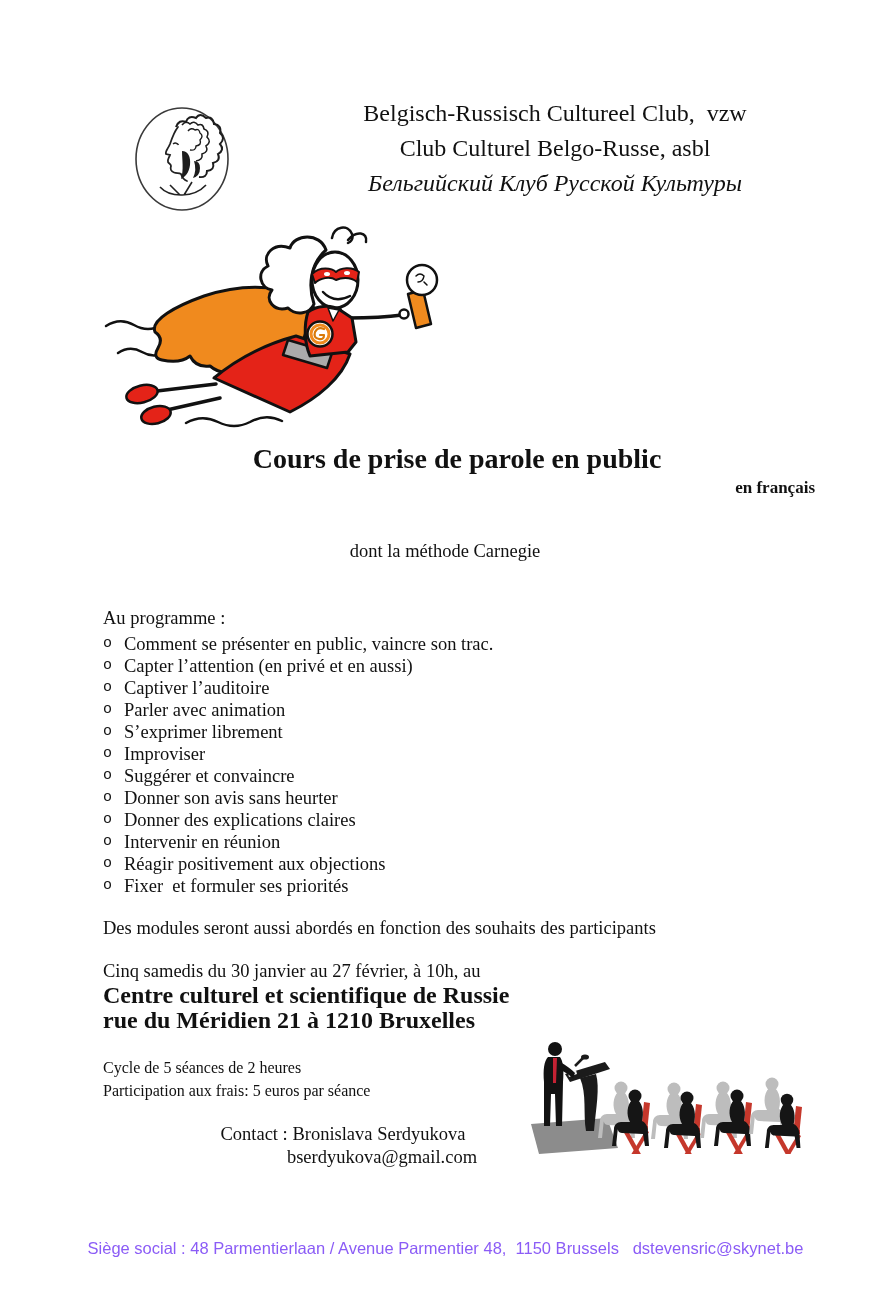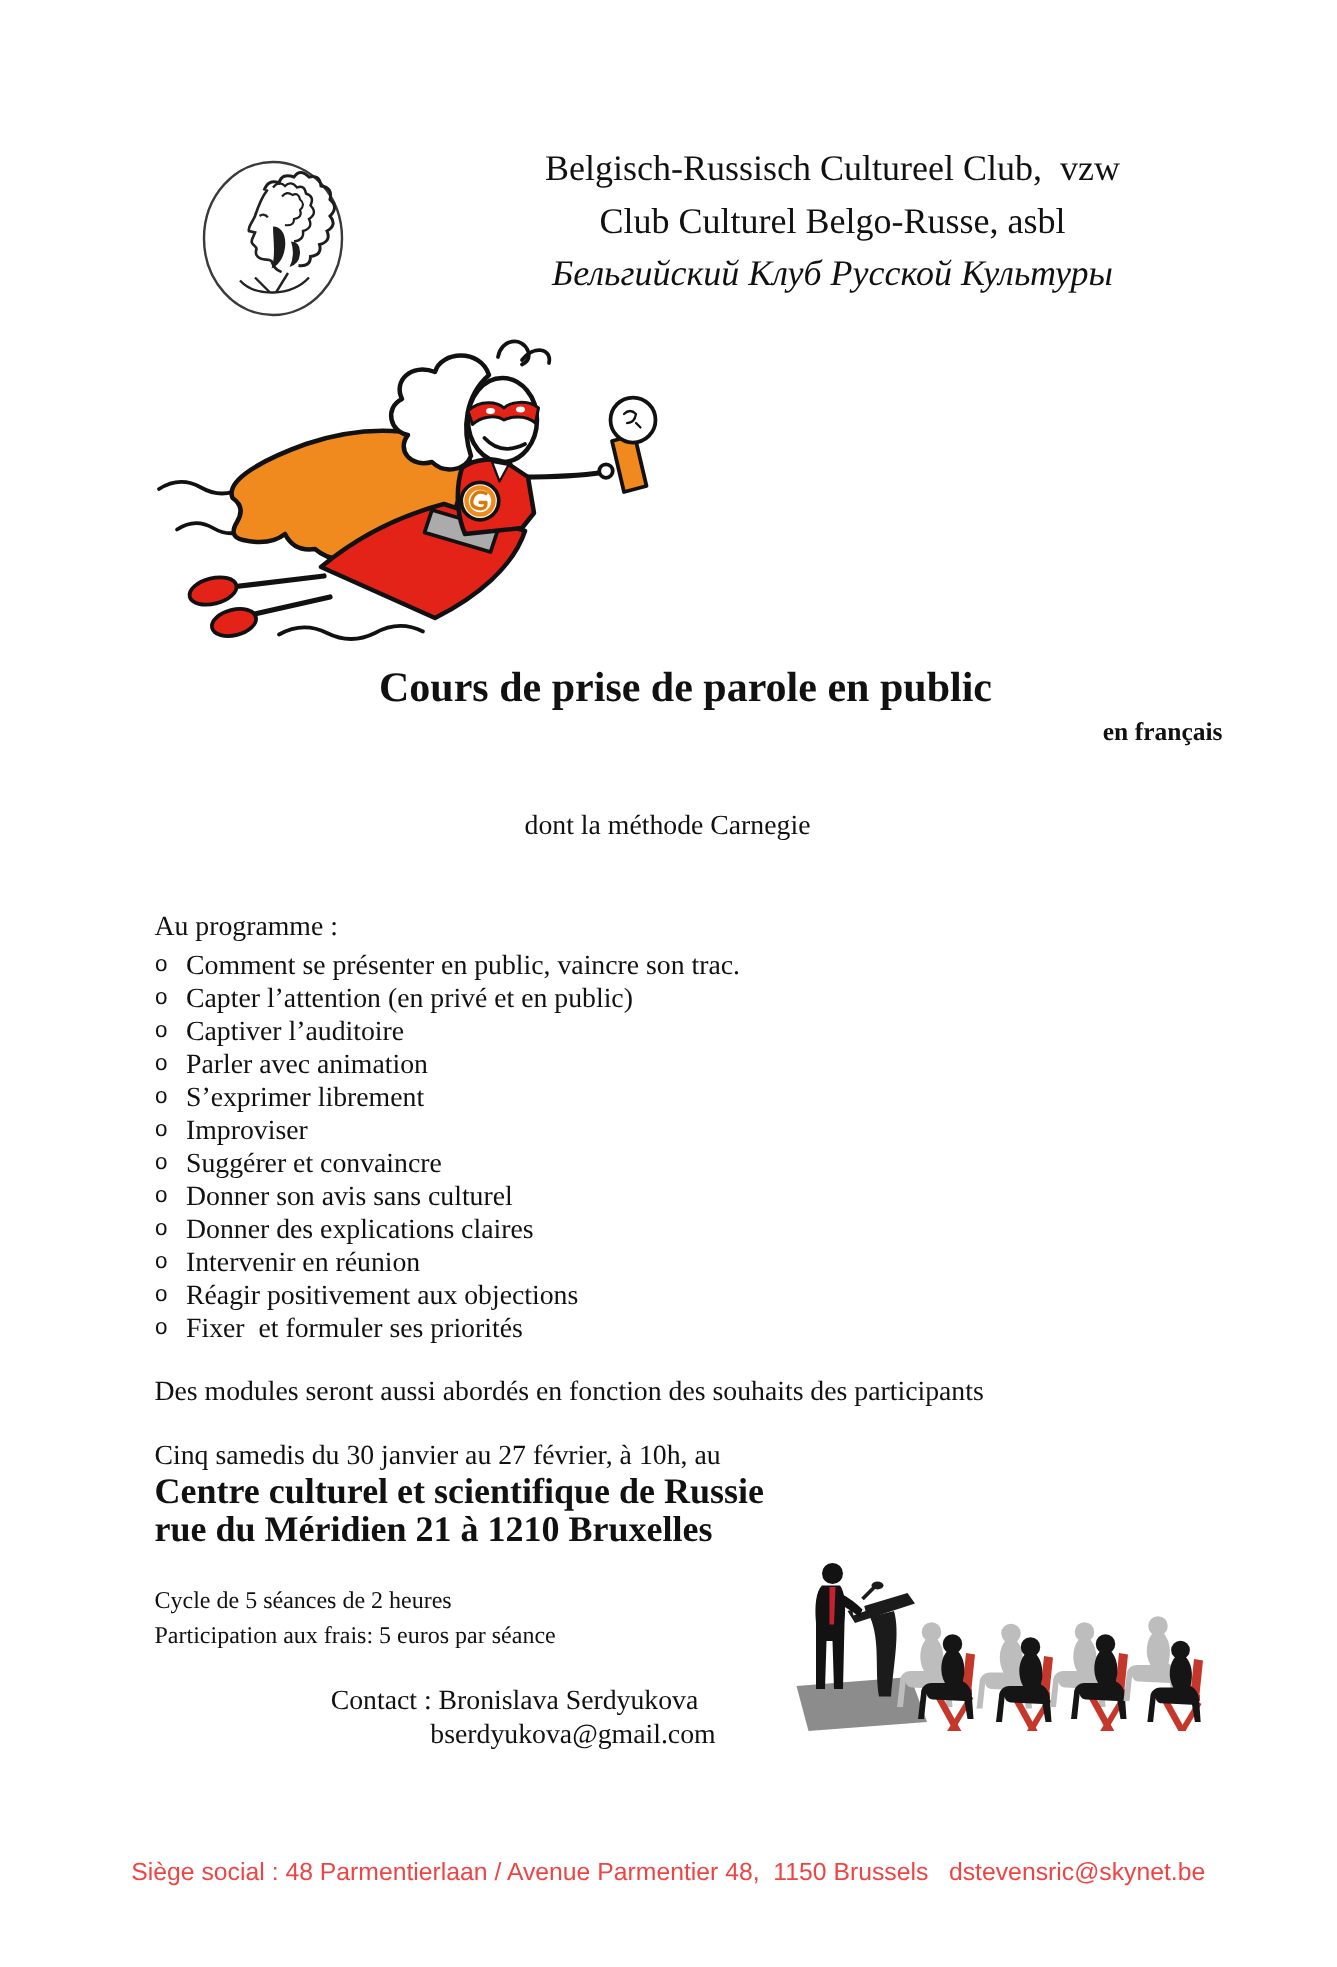--- a/index.html
+++ b/index.html
@@ -53,21 +53,21 @@
   .pricing { position:absolute; left:103px; top:1057px; width:480px; font-size:16px; line-height:22.5px; }
   .contact { position:absolute; left:103px; top:1123px; width:480px; font-size:18.5px; line-height:22.5px;text-align:center; }
   .contact .email-line { padding-left:78px; }
 
   
   .audience { position:absolute; left:523px; top:1036px; width:290px; height:118px; }
 
   
   .footer {
     position:absolute; left:0; top:1239px; width:891px; text-align:center;
-    font-family:"Liberation Sans", sans-serif; font-size:16.5px; color:#ef4444;
+    font-family:"Liberation Sans", sans-serif; font-size:16.5px; color:#8b5cf6;
   }
 </style>
 </head>
 <body>
 
 <div class="page">
 
   <svg class="logo" viewBox="0 0 101 108" aria-hidden="true">
     <ellipse cx="50" cy="54" rx="46" ry="51" fill="#ffffff" stroke="#3a3a3a" stroke-width="1.6"></ellipse>
 
@@ -146,21 +146,21 @@
 
   <div class="program">
     <div class="program-heading t">Au programme :</div>
     <ul>
       <li>
           <span class="bullet">o</span>
           <span class="t">Comment se présenter en public, vaincre son trac.</span>
         </li>
       <li>
           <span class="bullet">o</span>
-          <span class="t">Capter l’attention (en privé et en public)</span>
+          <span class="t">Capter l’attention (en privé et en aussi)</span>
         </li>
       <li>
           <span class="bullet">o</span>
           <span class="t">Captiver l’auditoire</span>
         </li>
       <li>
           <span class="bullet">o</span>
           <span class="t">Parler avec animation</span>
         </li>
       <li>
@@ -170,21 +170,21 @@
       <li>
           <span class="bullet">o</span>
           <span class="t">Improviser</span>
         </li>
       <li>
           <span class="bullet">o</span>
           <span class="t">Suggérer et convaincre</span>
         </li>
       <li>
           <span class="bullet">o</span>
-          <span class="t">Donner son avis sans culturel</span>
+          <span class="t">Donner son avis sans heurter</span>
         </li>
       <li>
           <span class="bullet">o</span>
           <span class="t">Donner des explications claires</span>
         </li>
       <li>
           <span class="bullet">o</span>
           <span class="t">Intervenir en réunion</span>
         </li>
       <li>

